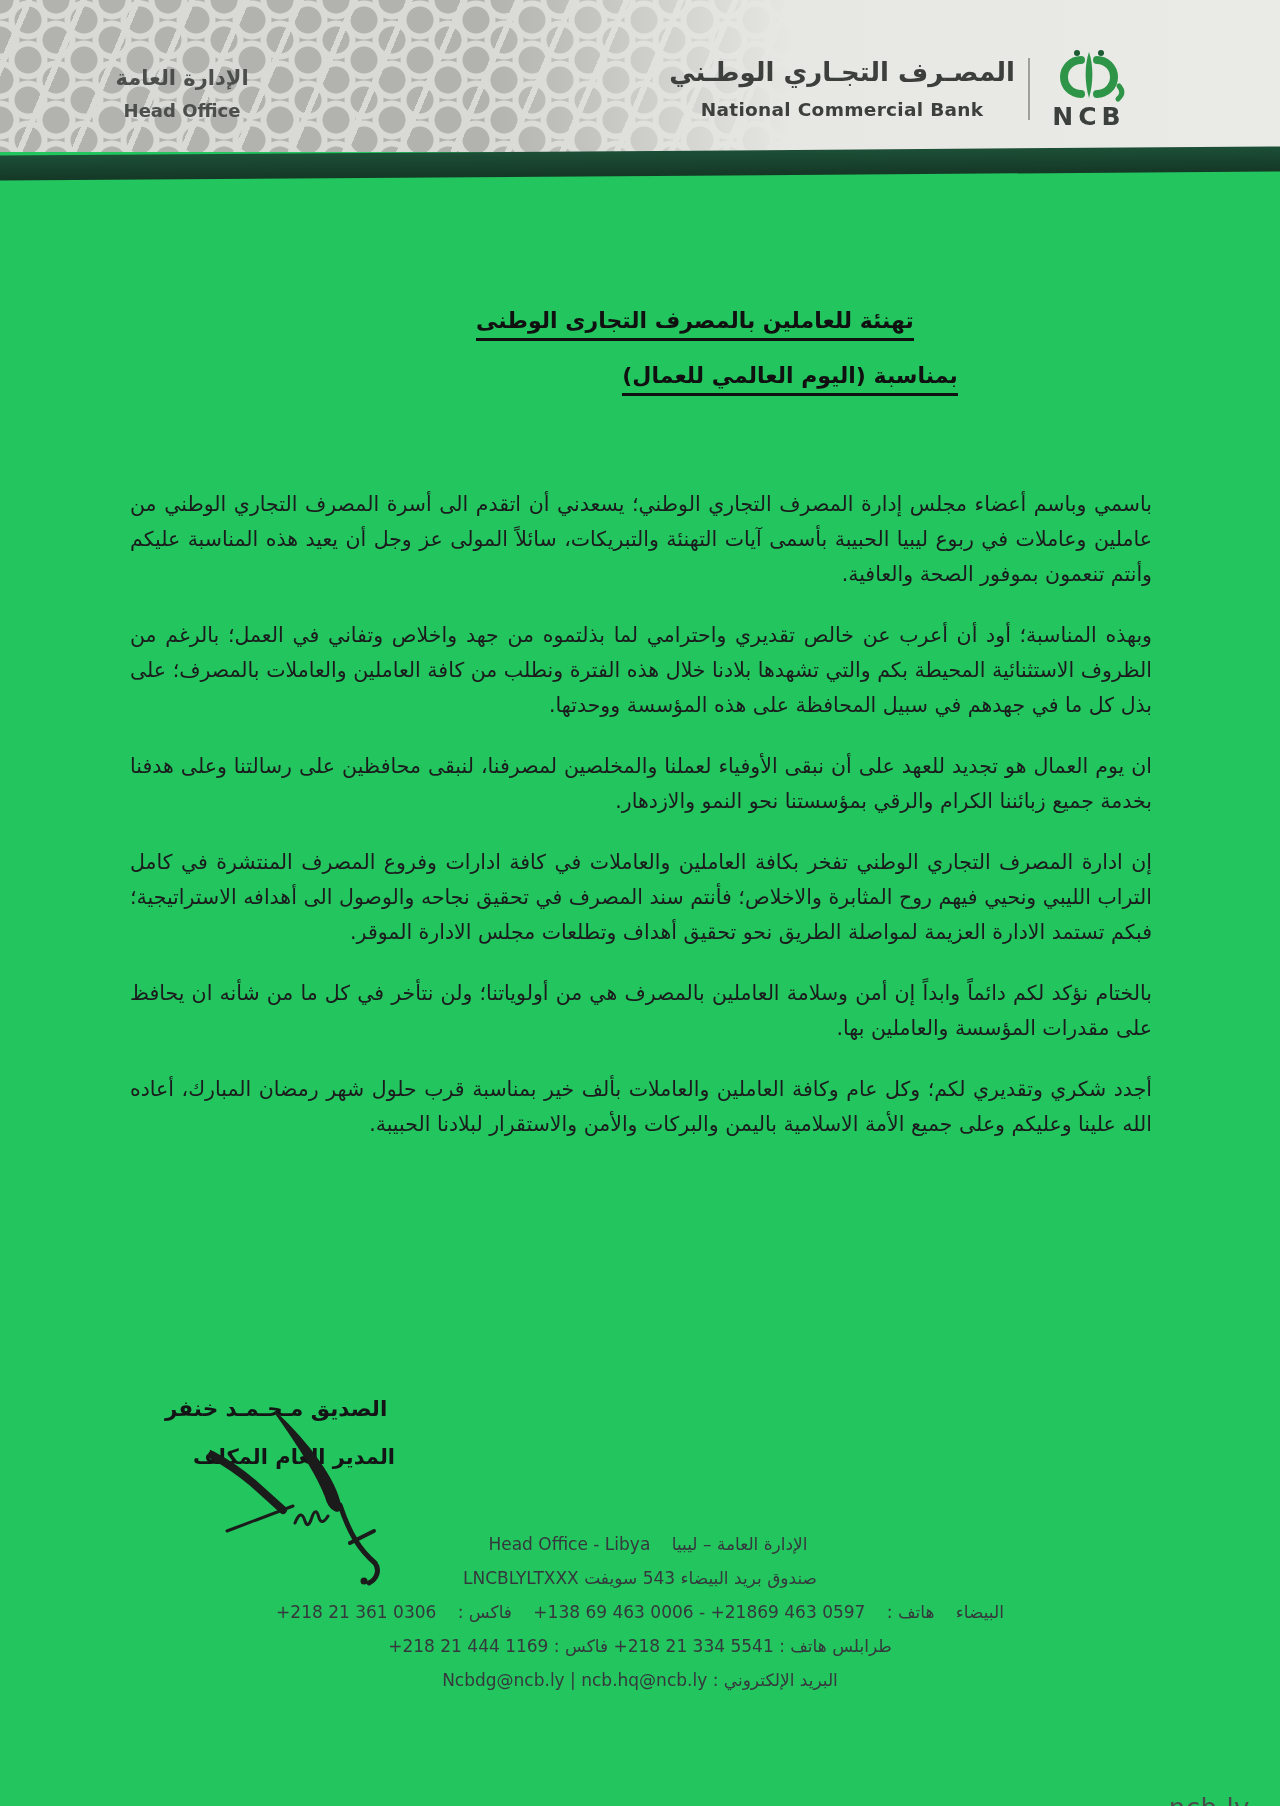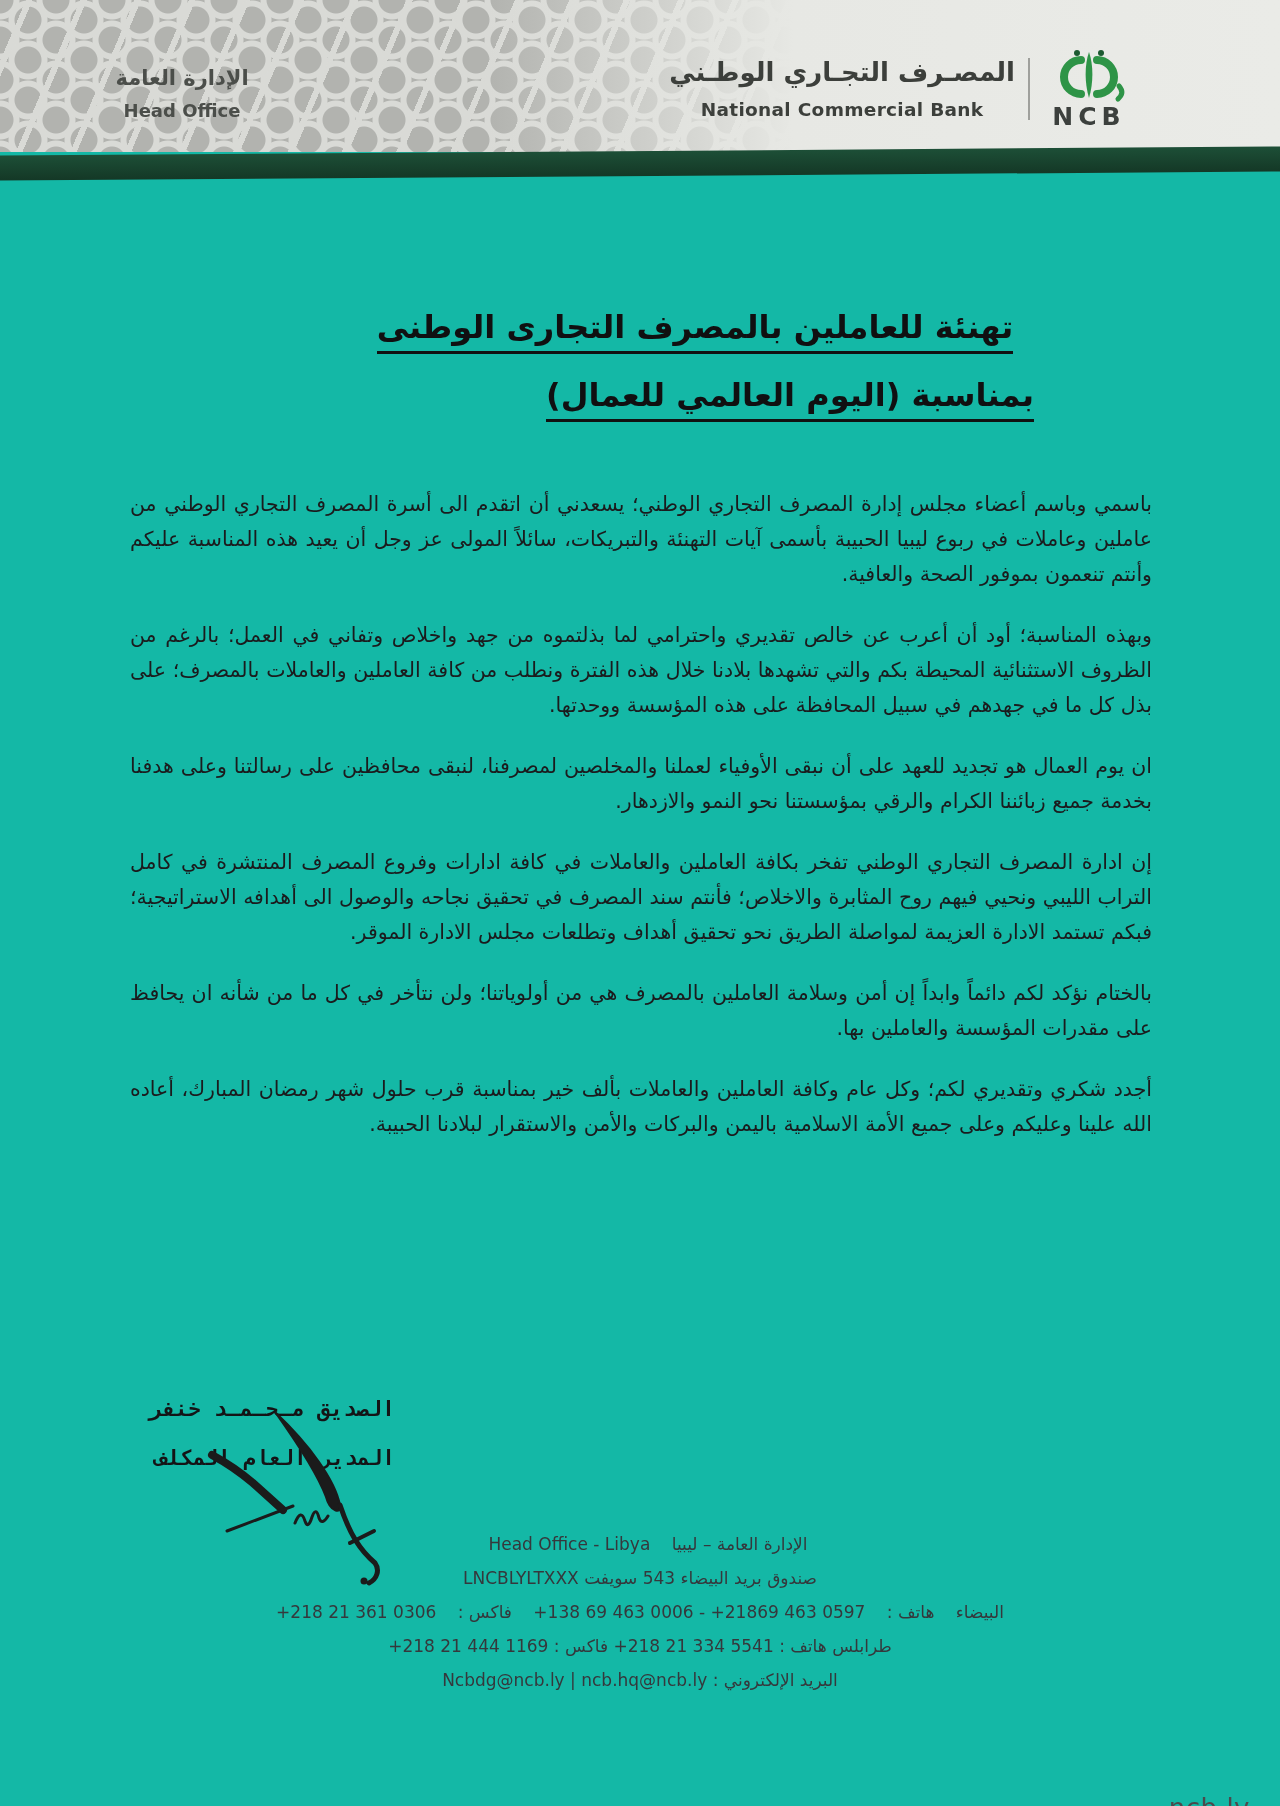--- a/index.html
+++ b/index.html
@@ -3,21 +3,21 @@
 <meta charset="utf-8">
 <style>
   html,body{margin:0;padding:0;}
   body{
     width:1280px;height:1806px;
     font-family:"DejaVu Sans",sans-serif;
     background:#ffffff;
   }
   .page{
     position:relative;width:1280px;height:1806px;
-    background:#14b8a6;overflow:hidden;
+    background:#22c55e;overflow:hidden;
   }
 
   
   .letterhead{position:absolute;top:0;left:0;right:0;height:152px;}
   .lh-pattern{
     position:absolute;inset:0;
     background-color:#b2b3af;
     background-image:
       radial-gradient(circle 20px at 50% 50%, rgba(0,0,0,0) 13px, #d9dad6 14px, #d9dad6 19px, rgba(0,0,0,0) 20px),
       radial-gradient(circle 20px at 50% 50%, rgba(0,0,0,0) 13px, #d9dad6 14px, #d9dad6 19px, rgba(0,0,0,0) 20px),
@@ -51,35 +51,35 @@
     background:linear-gradient(#1d4f37,#143826);
     transform:rotate(-0.4deg);z-index:2;
   }
 
   
   .title-block{position:absolute;top:308px;left:0;right:0;direction:rtl;color:#101011;}
   .title-line{text-align:center;}
   .title-line.l1{padding-left:110px;}
   .title-line.l2{padding-left:300px;margin-top:22px;}
   .title-line span{
-    display:inline-block;font-size:32px;font-weight:bold;
+    display:inline-block;font-size:22px;font-weight:bold;
     border-bottom:3px solid #111;padding-bottom:5px;
   }
 
   .letter-text{
     position:absolute;top:487px;right:128px;left:130px;
     direction:rtl;text-align:justify;
     font-size:20.5px;line-height:35px;color:#1b1b1d;
   }
   .letter-text p{margin:0 0 26px 0;}
 
   
   .signature{
-    position:absolute;top:1396px;left:150px;width:245px;
-    direction:rtl;text-align:left;color:#141416;font-family:Liberation Mono, monospace;
+    position:absolute;top:1396px;left:165px;width:245px;
+    direction:rtl;text-align:left;color:#141416;
   }
   .sig-name{display:block;font-size:21.5px;font-weight:bold;white-space:nowrap;}
   .sig-title{display:block;font-size:21px;font-weight:bold;margin-top:24px;padding-left:28px;white-space:nowrap;}
   .sig-ink{position:absolute;left:165px;top:1395px;z-index:4;}
 
   
   .footer{
     position:absolute;top:1534px;left:0;right:0;
     direction:rtl;text-align:center;
     font-size:17px;line-height:21px;color:#35383c;

